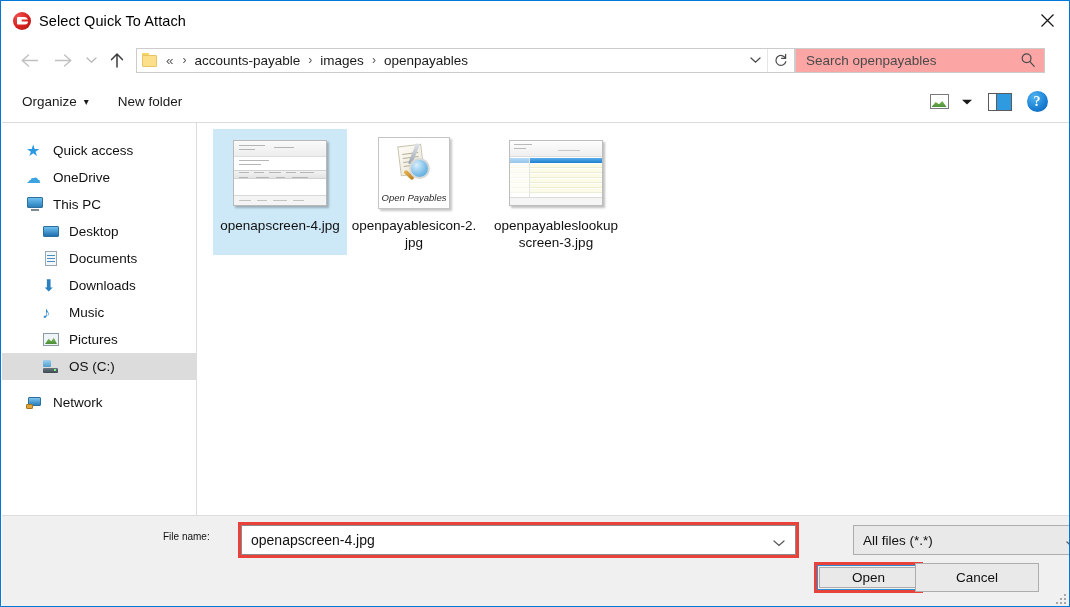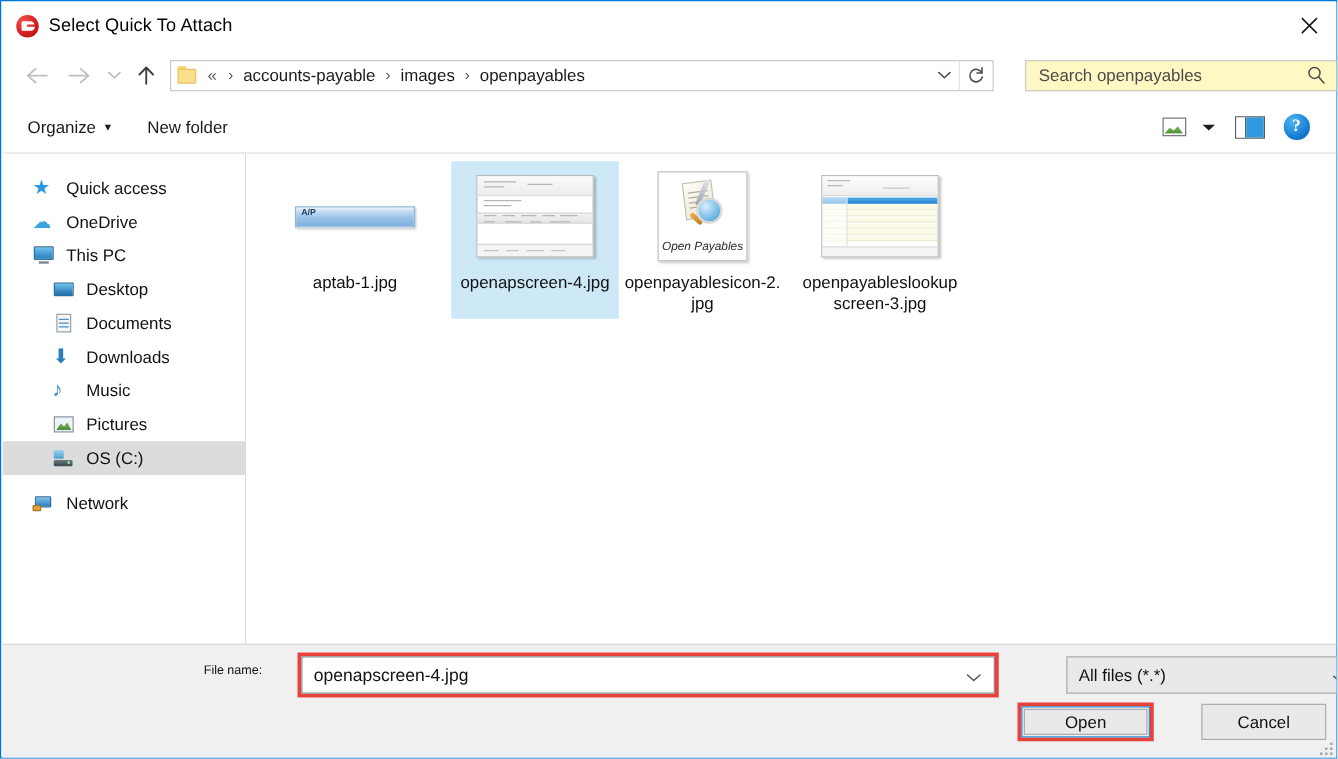--- a/index.html
+++ b/index.html
@@ -103,22 +103,22 @@
     position: absolute; right: 27px; top: 0; height: 23px; width: 24px;
     display: flex; align-items: center; justify-content: center;
   }
   #addr-refresh {
     position: absolute; right: 1px; top: 0; height: 23px; width: 26px;
     display: flex; align-items: center; justify-content: center;
     border-left: 1px solid #e6e6e6;
   }
 
   #searchbox {
-    flex: none; width: 250px; height: 25px; margin-left: 25px;
-    border: 1px solid #cccccc; background: #fef9c3;
+    flex: none; width: 250px; height: 25px; margin-left: 0;
+    border: 1px solid #cccccc; background: #fca5a5;
     display: flex; align-items: center; position: relative;
   }
   #search-input {
     border: none; outline: none; background: transparent;
     font-family: "Liberation Sans", sans-serif;
     font-size: 13.5px; color: #4a4a4a;
     margin-left: 8px; width: 200px; height: 21px;
   }
   #search-input::placeholder { color: #4a4a4a; opacity: 1; }
   #search-icon {
@@ -388,22 +388,22 @@
     border: 1px solid #2d8fd5;
   }
   #open-button {
     position: absolute; left: 818px; top: 566px;
     width: 99px; height: 21px;
     background: #e9e9e9; border: 1px solid #adadad;
     display: flex; align-items: center; justify-content: center;
     font-size: 13.5px; color: #111111; cursor: default;
   }
   #cancel-button {
-    position: absolute; left: 960px; top: 562px;
-    width: 100px; height: 29px;
+    position: absolute; left: 914px; top: 562px;
+    width: 124px; height: 29px;
     background: #e9e9e9; border: 1px solid #adadad;
     display: flex; align-items: center; justify-content: center;
     font-size: 13.5px; color: #111111; cursor: default;
   }
   #resize-grip {
     position: absolute; right: 3px; bottom: 2px;
     width: 13px; height: 13px;
   }
   .grip-dot { position: absolute; width: 2px; height: 2px; background: #a6a6a6; }
 </style>
@@ -571,28 +571,20 @@
         <span class="side-icon ic-net">
             <i class="mon"></i>
             <i class="plug"></i>
           </span>
         <span class="side-label">Network</span>
       </div>
     </div>
 
     <div id="filelist">
 
-      <div class="file-item" style="margin-left:14px;">
-        <div class="thumb-wrap">
-          <div class="th-aptab">
-            <span class="ap">A/P</span>
-          </div>
-        </div>
-        <div class="file-label">aptab-1.jpg</div>
-      </div>
 
       <div class="file-item selected" style="margin-left:10px;">
         <div class="thumb-wrap">
           <div class="th-screen">
             <div class="hdr"></div>
             <i class="tl" style="left:5px; top:4px; width:26px;"></i>
             <i class="tl" style="left:5px; top:8px; width:16px;"></i>
             <i class="tl" style="left:40px; top:6px; width:20px;"></i>
             <i class="tl" style="left:5px; top:19px; width:30px;"></i>
             <i class="tl" style="left:5px; top:23px; width:22px;"></i>

